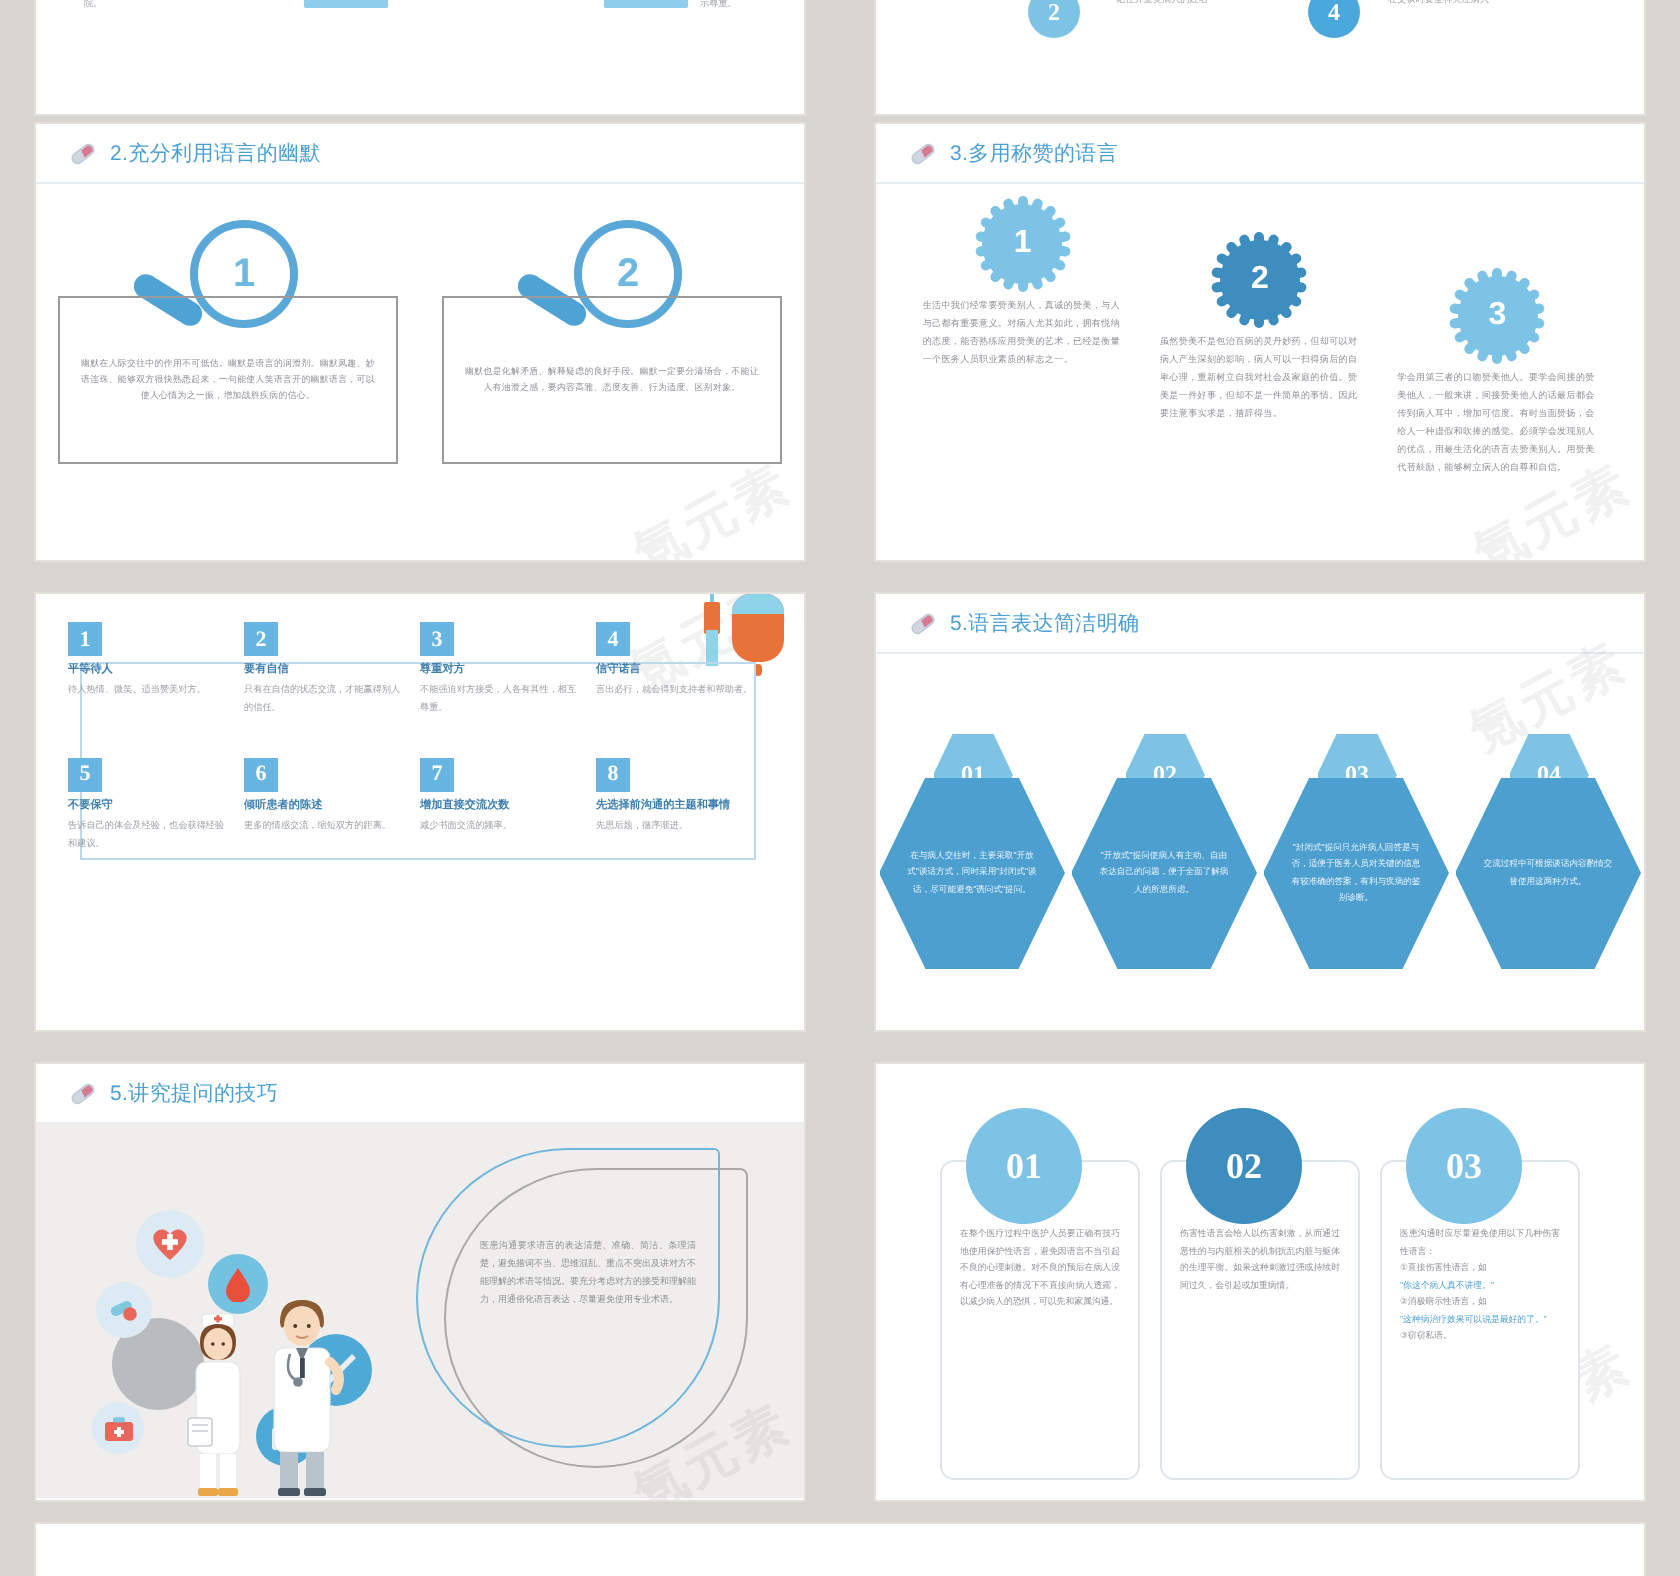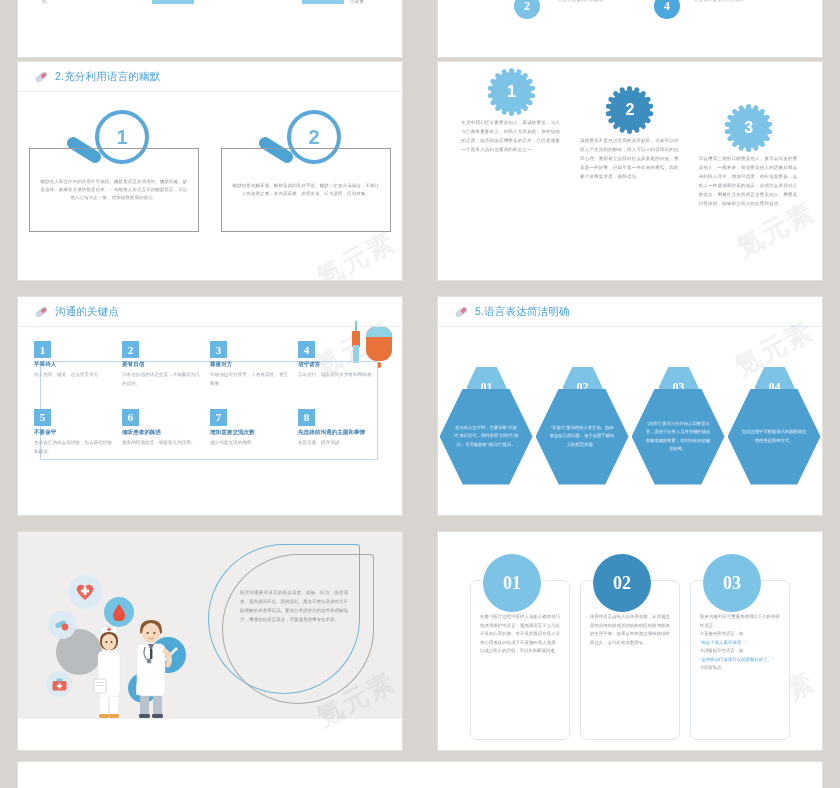--- a/index.html
+++ b/index.html
@@ -267,20 +267,26 @@
               <p>幽默也是化解矛盾、解释疑虑的良好手段。幽默一定要分清场合，不能让人有油滑之感，要内容高雅、态度友善、行为适度、区别对象。</p>
             </div>
           </div>
         </div>
       </div>
     </div>
   </div>
 
   <div class="slide-cell">
     <div class="slide">
+      <div class="s-head">
+        <span class="pill-icon">
+            <i></i>
+          </span>
+        <span class="s-title">3.多用称赞的语言</span>
+      </div>
       <div class="s-body">
         <div class="wm low">氪元素</div>
         <div class="gears">
           <div class="gear-col c1">
             <div class="gear">
               <div class="teeth" id="g1">
                   <i style="background: rgb(125, 195, 230); transform: rotate(0deg);"></i>
                   <i style="background: rgb(125, 195, 230); transform: rotate(20deg);"></i>
                   <i style="background: rgb(125, 195, 230); transform: rotate(40deg);"></i>
                   <i style="background: rgb(125, 195, 230); transform: rotate(60deg);"></i>
@@ -328,26 +334,20 @@
             </div>
             <p>学会用第三者的口吻赞美他人。要学会间接的赞美他人，一般来讲，间接赞美他人的话最后都会传到病人耳中，增加可信度。有时当面赞扬，会给人一种虚假和吹捧的感觉。必须学会发现别人的优点，用最生活化的语言去赞美别人。用赞美代替鼓励，能够树立病人的自尊和自信。</p>
           </div>
         </div>
       </div>
     </div>
   </div>
 
   <div class="slide-cell">
     <div class="slide">
-      <div class="s-head">
-        <span class="pill-icon">
-            <i></i>
-          </span>
-        <span class="s-title">沟通的关键点</span>
-      </div>
       <div class="s-body">
         <div class="wm">氪元素</div>
         <div class="iv">
           <div class="syr">
               <div class="plunger"></div>
               <div class="barrel"></div>
               <div class="body"></div>
             </div>
           <div class="bag"></div>
           <div class="drop"></div>
@@ -438,20 +438,26 @@
                 <p>交流过程中可根据谈话内容酌情交替使用这两种方式。</p>
               </div>
           </div>
         </div>
       </div>
     </div>
   </div>
 
   <div class="slide-cell">
     <div class="slide">
+      <div class="s-head">
+        <span class="pill-icon">
+            <i></i>
+          </span>
+        <span class="s-title">5.讲究提问的技巧</span>
+      </div>
       <div class="s-body s5body">
         <div class="wm low">氪元素</div>
 
         <div class="illus">
 
           <div class="icirc" style="left:24px; top:60px; width:46px; height:46px; background:#b9bcbe;"></div>
 
           <div class="icirc" style="left:36px; top:6px; width:34px; height:34px; background:#dceaf3;">
             <svg width="20" height="18" viewBox="0 0 20 18">
                 <path d="M10 17 C2 10 0 6 3 3 C5.5 0.5 9 2 10 4.5 C11 2 14.5 0.5 17 3 C20 6 18 10 10 17Z" fill="#e8675a"></path>

